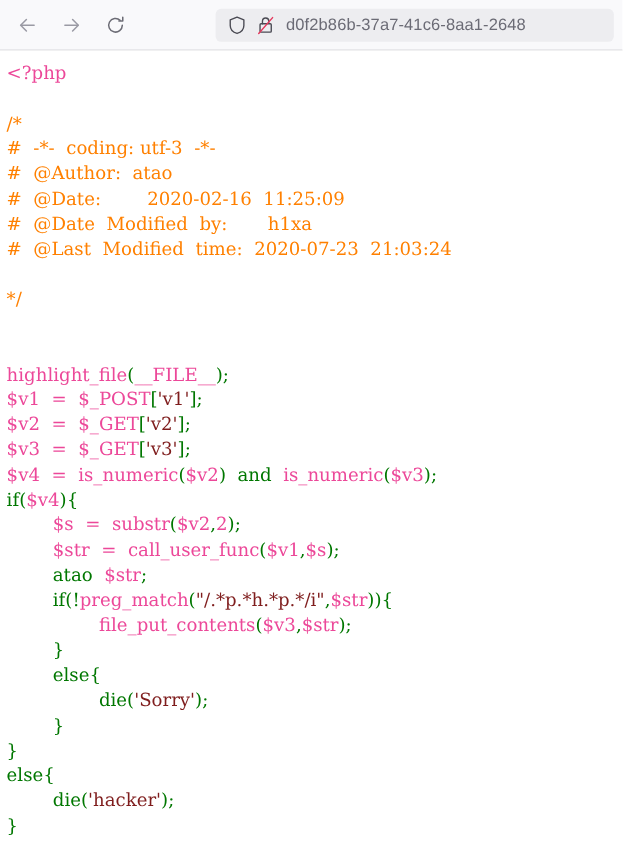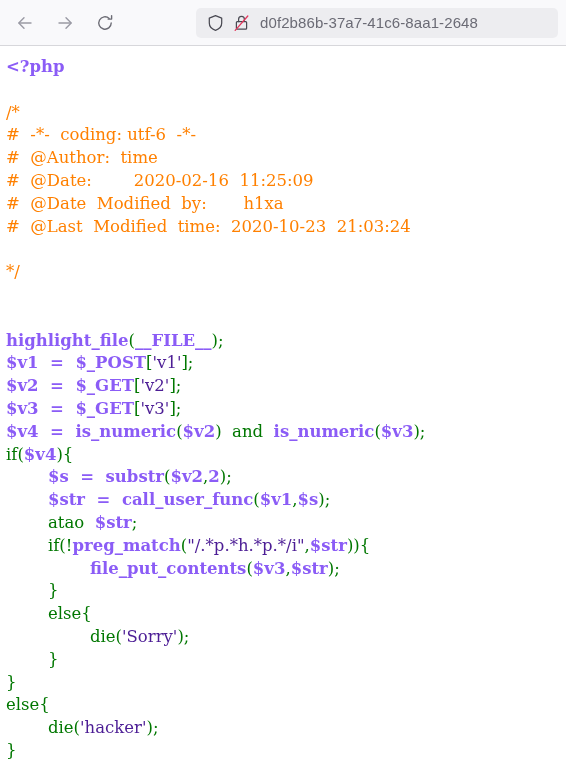--- a/index.html
+++ b/index.html
@@ -75,23 +75,23 @@
   pre.code {
     margin: 0;
     padding: 10px 0 0 6px;
     font-family: "DejaVu Serif", "Liberation Serif", serif;
     font-size: 16.5px;
     line-height: 22.8px;
     white-space: pre;
     color: #000000;
     letter-spacing: 0px;
   }
-  .c-blue   { color: #8b5cf6; font-weight: bold; }
+  .c-blue   { color: #ec4899; }
   .c-green  { color: #007700; }
-  .c-red    { color: #4c1d95; }
+  .c-red    { color: #7f1d1d; }
   .c-orange { color: #FF8000; }
   .c-black  { color: #000000; }
 </style>
 </head>
 <body>
 
 <div id="browser-toolbar">
 
   <div class="nav-btn">
     <span>
@@ -139,25 +139,25 @@
     </span>
     <span id="urlbar-text" title="d0f2b86b-37a7-41c6-8aa1-2648">d0f2b86b-37a7-41c6-8aa1-2648</span>
   </div>
 
 </div>
 
 <div id="page-content">
   <pre class="code" id="code-block"><span><span class="c-blue">&lt;?php</span></span>
 <span><span class="c-black"></span></span>
 <span><span class="c-orange">/*</span></span>
-<span><span class="c-orange">#  -*-  coding: utf-6  -*-</span></span>
-<span><span class="c-orange">#  @Author:  time</span></span>
+<span><span class="c-orange">#  -*-  coding: utf-3  -*-</span></span>
+<span><span class="c-orange">#  @Author:  atao</span></span>
 <span><span class="c-orange">#  @Date:        2020-02-16  11:25:09</span></span>
 <span><span class="c-orange">#  @Date  Modified  by:       h1xa</span></span>
-<span><span class="c-orange">#  @Last  Modified  time:  2020-10-23  21:03:24</span></span>
+<span><span class="c-orange">#  @Last  Modified  time:  2020-07-23  21:03:24</span></span>
 <span><span class="c-black"></span></span>
 <span><span class="c-orange">*/</span></span>
 <span><span class="c-black"></span></span>
 <span><span class="c-black"></span></span>
 <span><span class="c-blue">highlight_file</span><span class="c-green">(</span><span class="c-blue">__FILE__</span><span class="c-green">);</span></span>
 <span><span class="c-blue">$v1</span><span class="c-blue">  =  </span><span class="c-blue">$_POST</span><span class="c-green">[</span><span class="c-red">'v1'</span><span class="c-green">];</span></span>
 <span><span class="c-blue">$v2</span><span class="c-blue">  =  </span><span class="c-blue">$_GET</span><span class="c-green">[</span><span class="c-red">'v2'</span><span class="c-green">];</span></span>
 <span><span class="c-blue">$v3</span><span class="c-blue">  =  </span><span class="c-blue">$_GET</span><span class="c-green">[</span><span class="c-red">'v3'</span><span class="c-green">];</span></span>
 <span><span class="c-blue">$v4</span><span class="c-blue">  =  </span><span class="c-blue">is_numeric</span><span class="c-green">(</span><span class="c-blue">$v2</span><span class="c-green">)</span><span class="c-black">  </span><span class="c-green">and</span><span class="c-black">  </span><span class="c-blue">is_numeric</span><span class="c-green">(</span><span class="c-blue">$v3</span><span class="c-green">);</span></span>
 <span><span class="c-green">if</span><span class="c-green">(</span><span class="c-blue">$v4</span><span class="c-green">)</span><span class="c-green">{</span></span>

